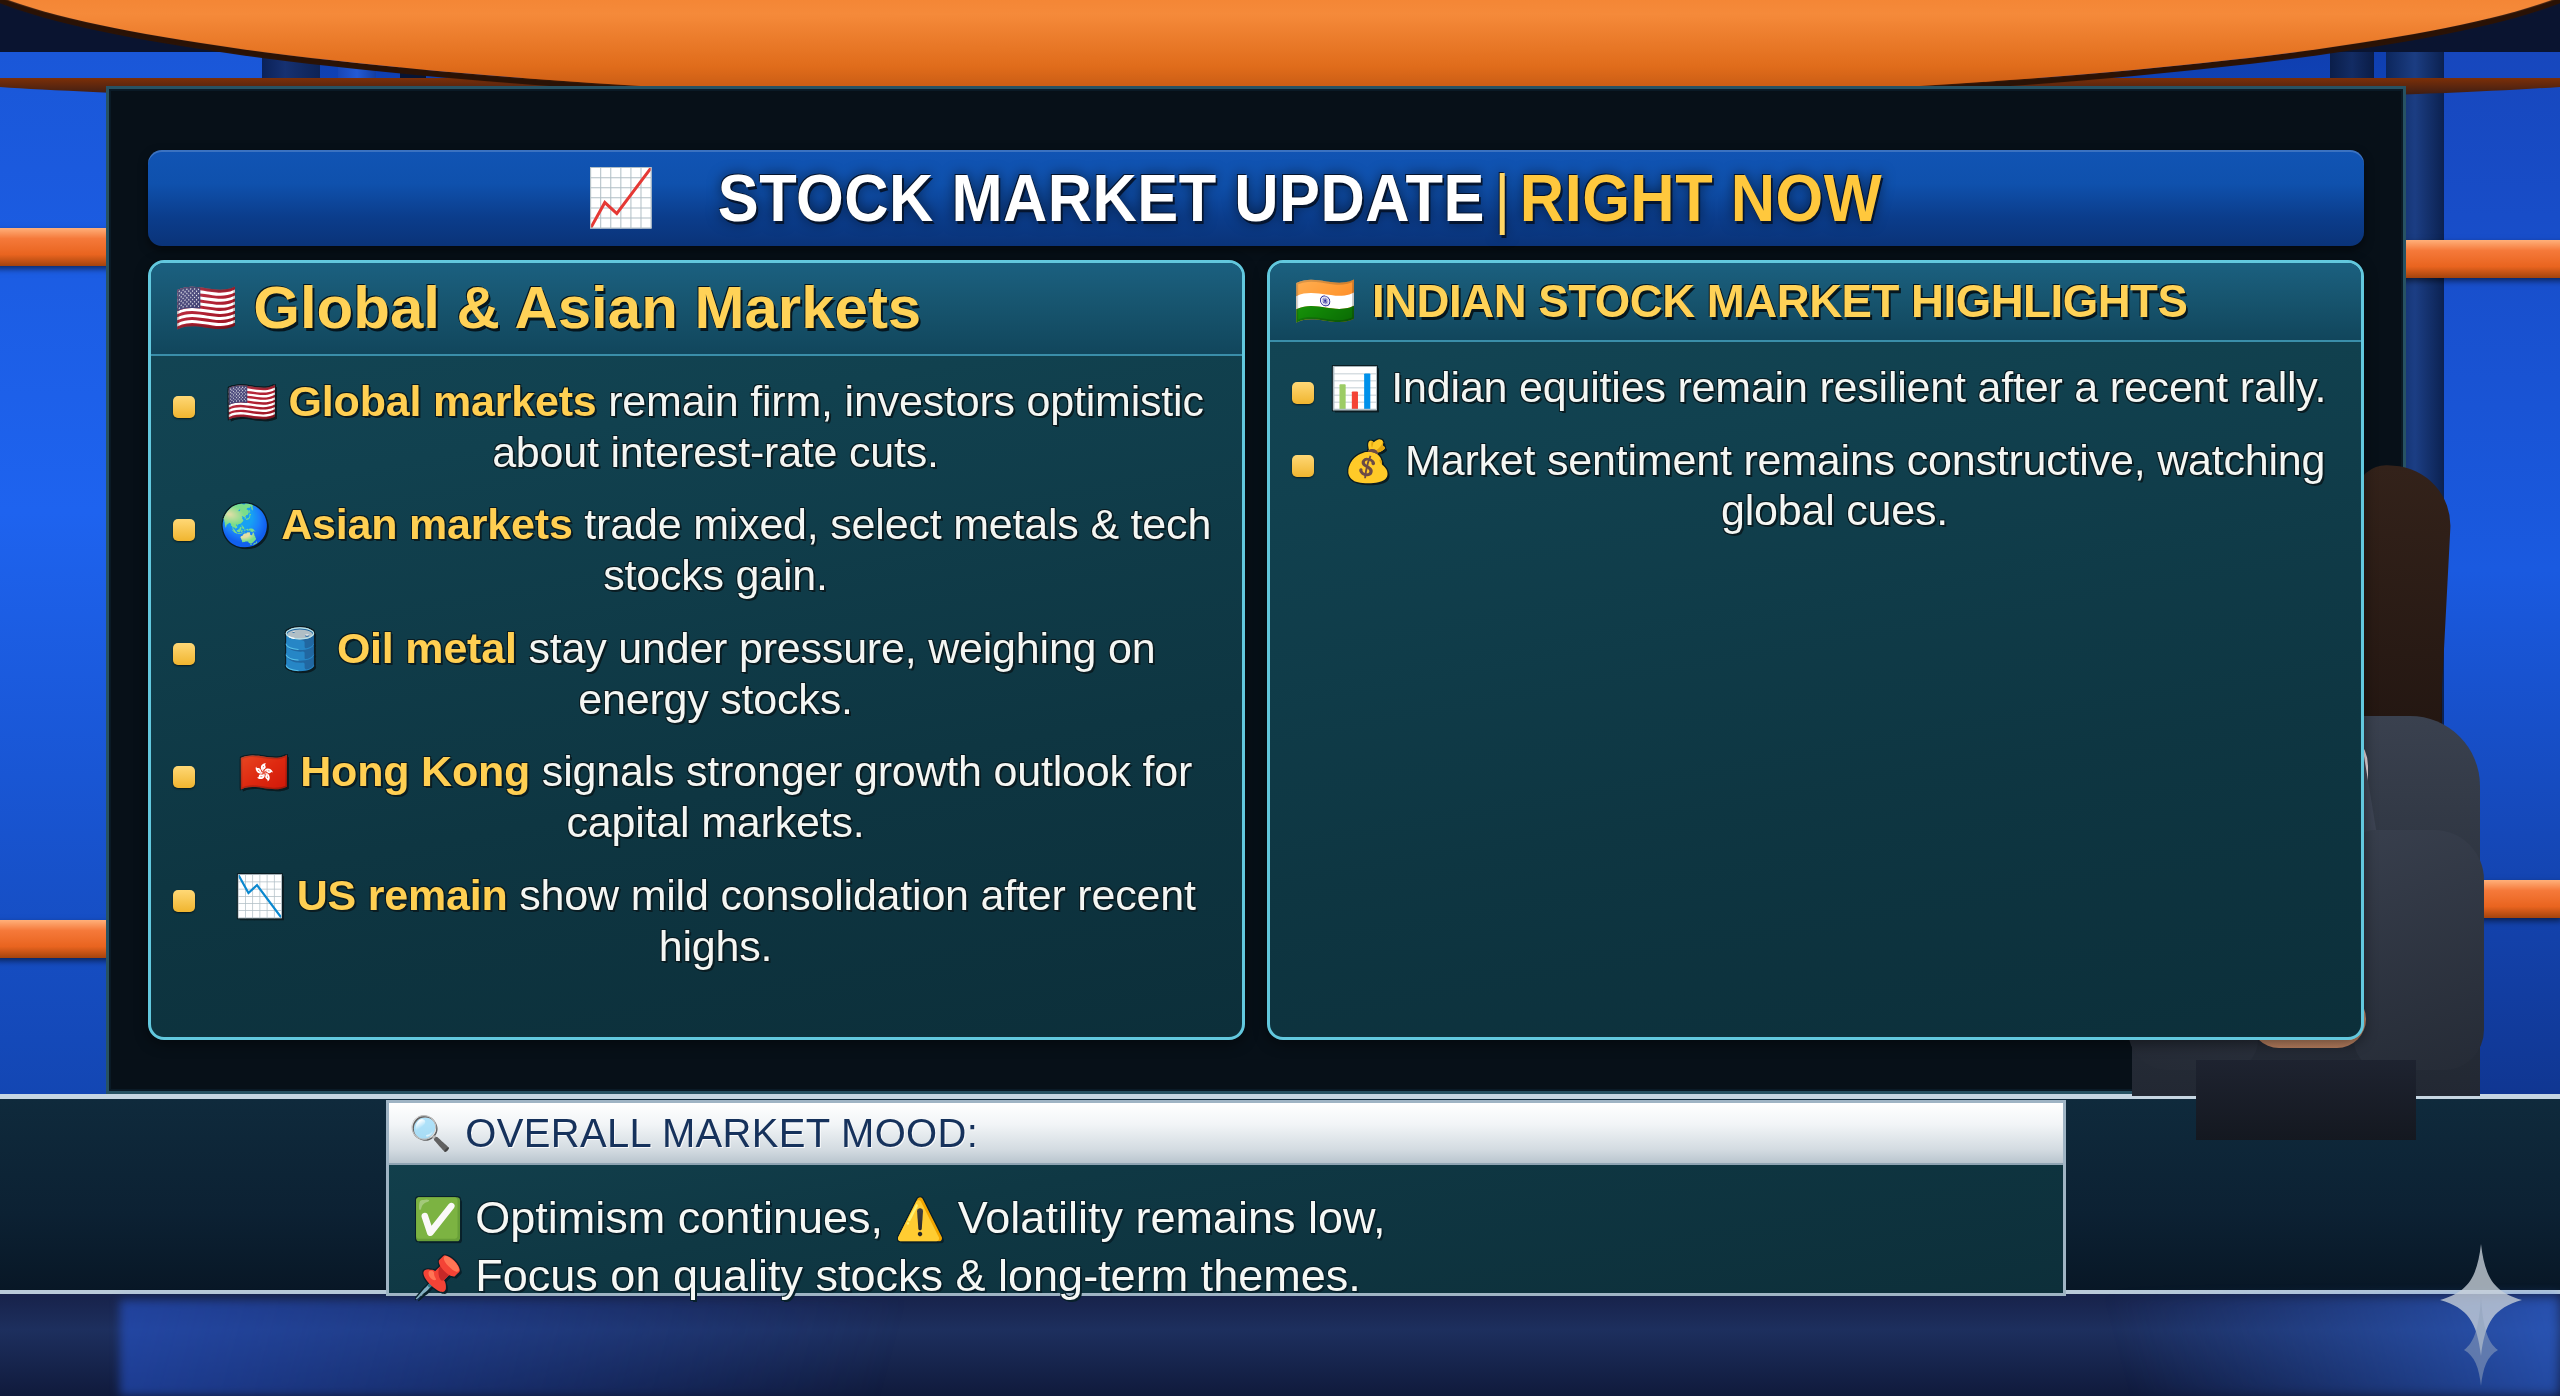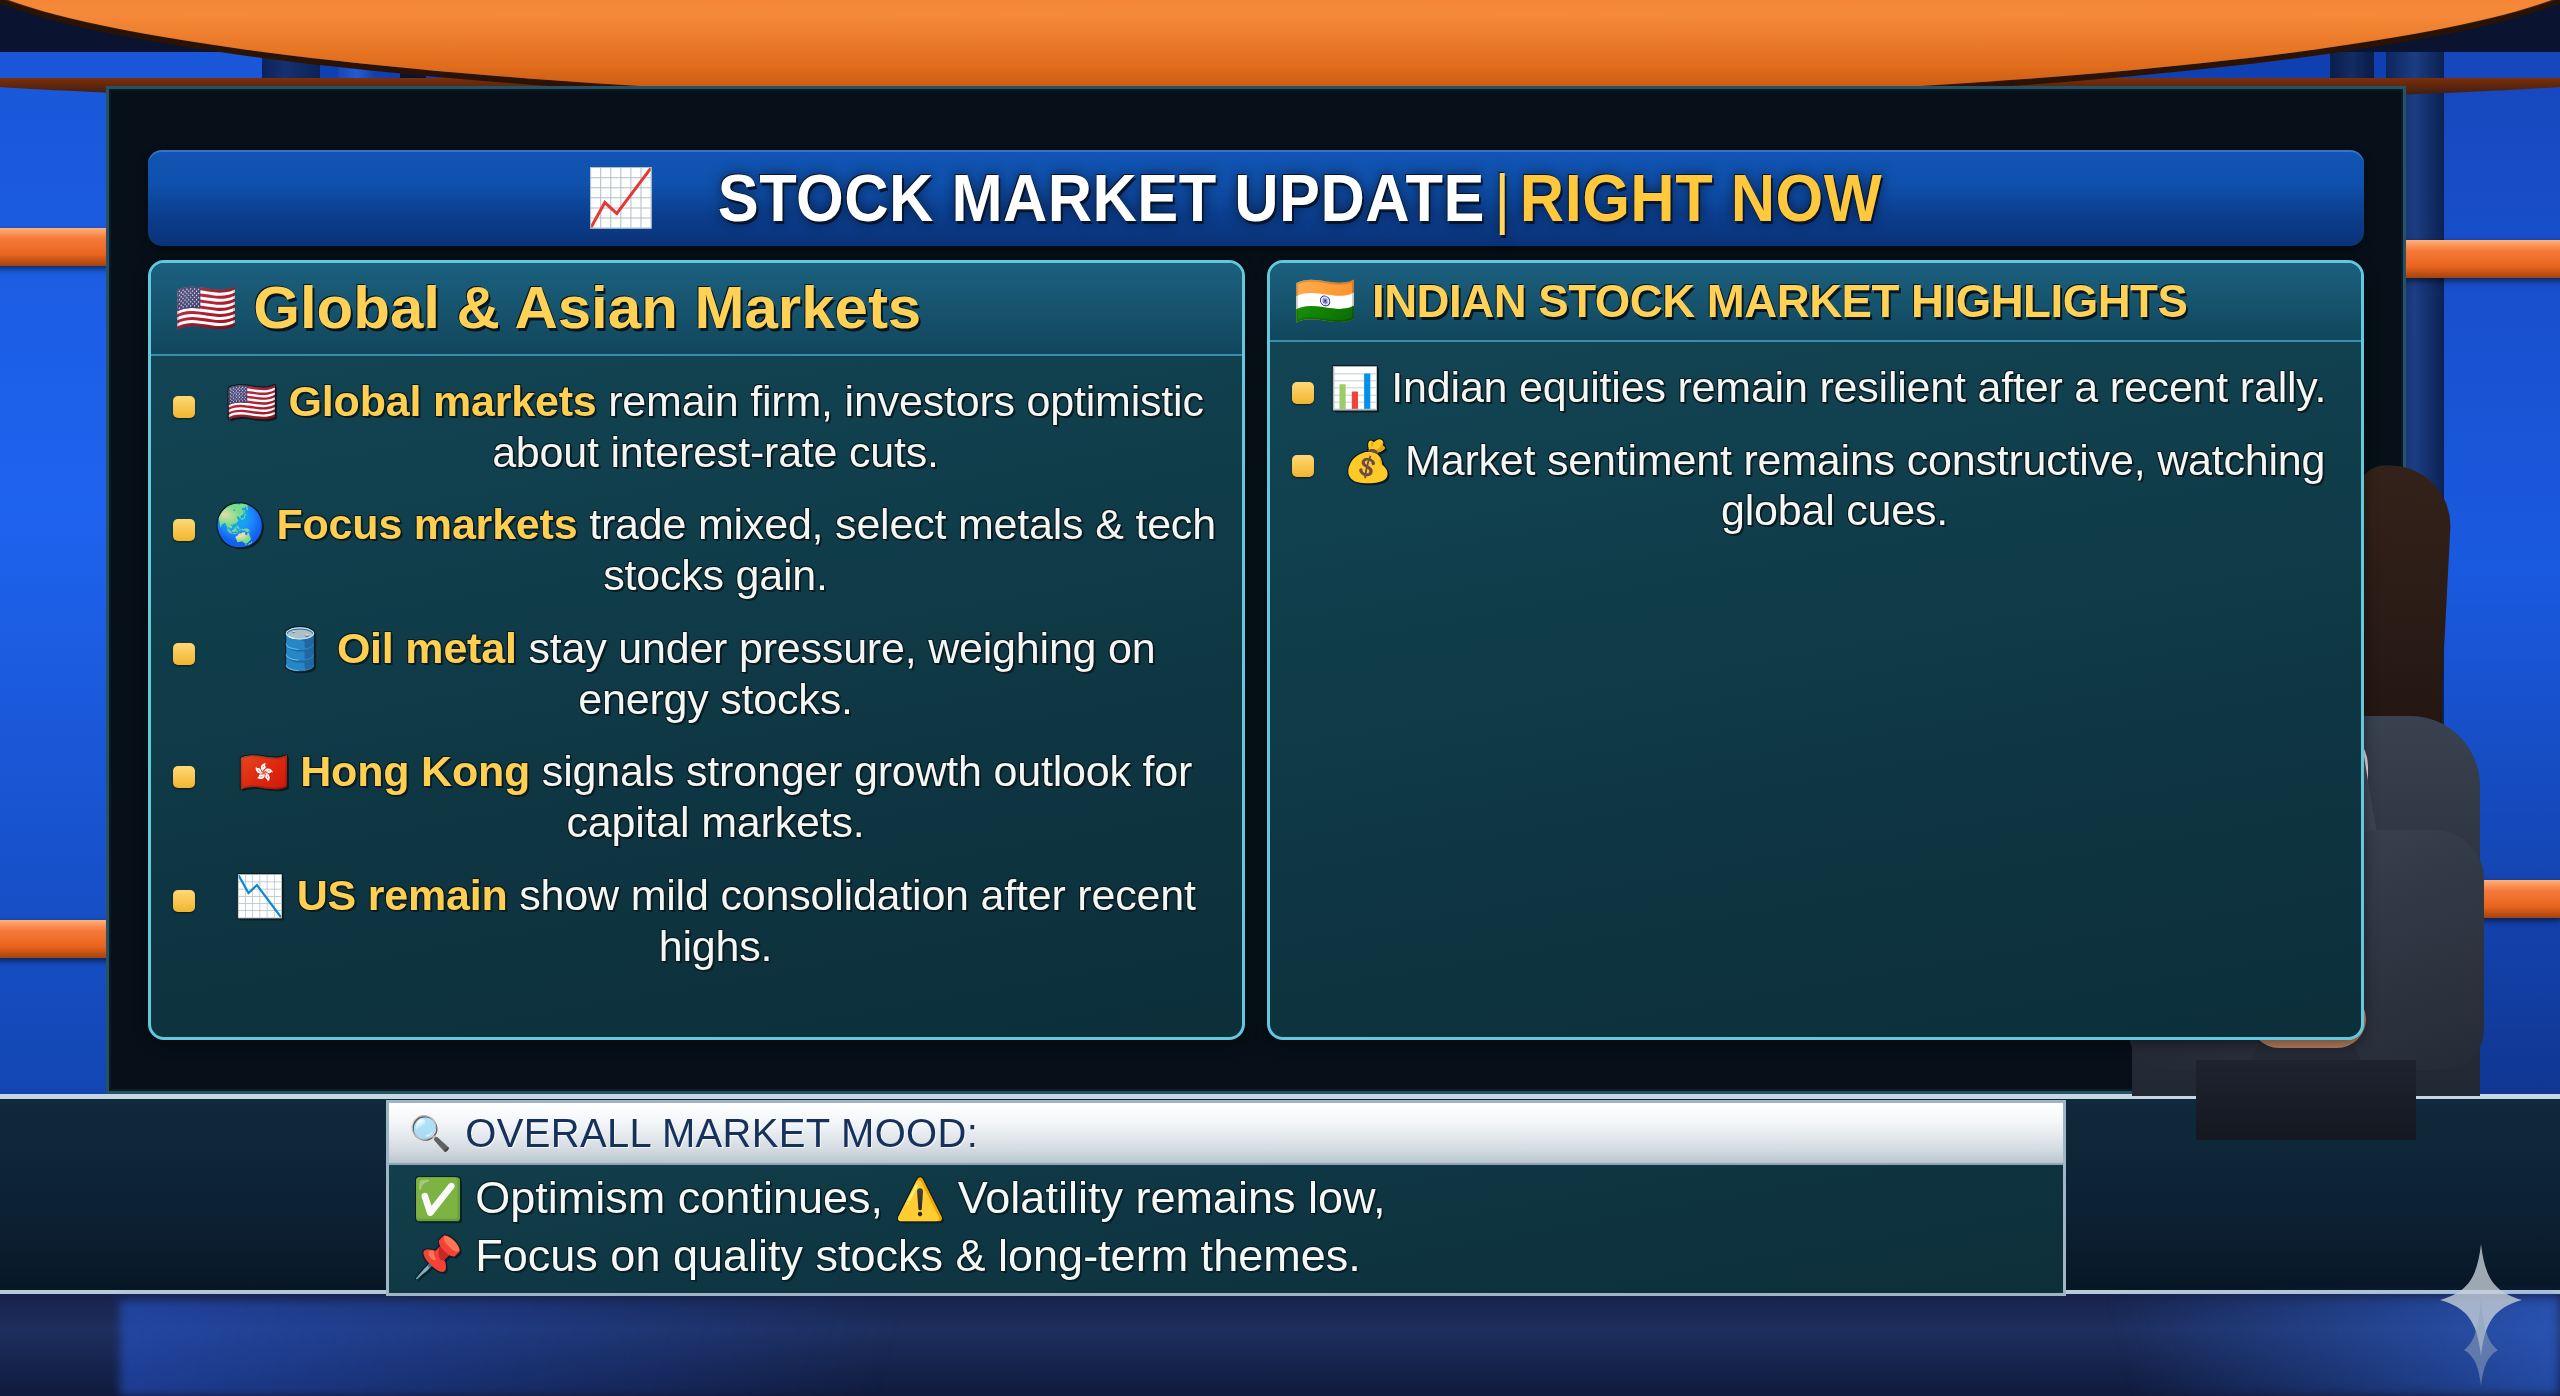--- a/index.html
+++ b/index.html
@@ -160,21 +160,21 @@
     height:62px;
     background:linear-gradient(180deg,#ffffff 0%,#f2f5f7 35%,#d3dbe1 78%,#b9c5ce 100%);
     display:flex; align-items:center; gap:14px; padding-left:20px;
     border-bottom:2px solid #8fa4b3;
   }
   .mood-head .lbl {
     font-size:40px; font-weight:normal; color:#16325c; letter-spacing:.3px;
     text-shadow:1px 1px 0 rgba(255,255,255,.8);
   }
   .mood-head .mag { font-size:34px; }
-  .mood-body { padding:4px 24px 0 24px; }
+  .mood-body { padding:24px 24px 0 24px; }
   .mood-line {
     font-size:45px; line-height:1.28; color:#f6f8f5; font-weight:500;
     text-shadow:2px 2px 0 #08202a, -1px -1px 0 #08202a, 1px -1px 0 #08202a, -1px 1px 0 #08202a;
   }
   .mood-line .emj { font-size:40px; }
 
   
   .presenter { position:absolute; left:2110px; top:430px; width:390px; height:664px; }
   .p-hairback { position:absolute; left:52px; top:40px; width:280px; height:520px;
     background:linear-gradient(180deg,#2b1c16 0%,#1d120e 60%,#140c09 100%);
@@ -290,21 +290,21 @@
         </div>
         <div class="bullets">
 
           <div class="bullet">
             <span class="dot"></span>
             <span class="btext"><span class="emj">🇺🇸</span> <span class="key">Global markets</span><span> remain firm, investors optimistic about interest-rate cuts.</span></span>
           </div>
 
           <div class="bullet">
             <span class="dot"></span>
-            <span class="btext"><span class="emj">🌏</span> <span class="key">Focus markets</span><span> trade mixed, select metals &amp; tech stocks gain.</span></span>
+            <span class="btext"><span class="emj">🌏</span> <span class="key">Asian markets</span><span> trade mixed, select metals &amp; tech stocks gain.</span></span>
           </div>
 
           <div class="bullet">
             <span class="dot"></span>
             <span class="btext"><span class="emj">🛢️</span> <span class="key">Oil metal</span><span> stay under pressure, weighing on energy stocks.</span></span>
           </div>
 
           <div class="bullet">
             <span class="dot"></span>
             <span class="btext"><span class="emj">🇭🇰</span> <span class="key">Hong Kong</span><span> signals stronger growth outlook for capital markets.</span></span>

